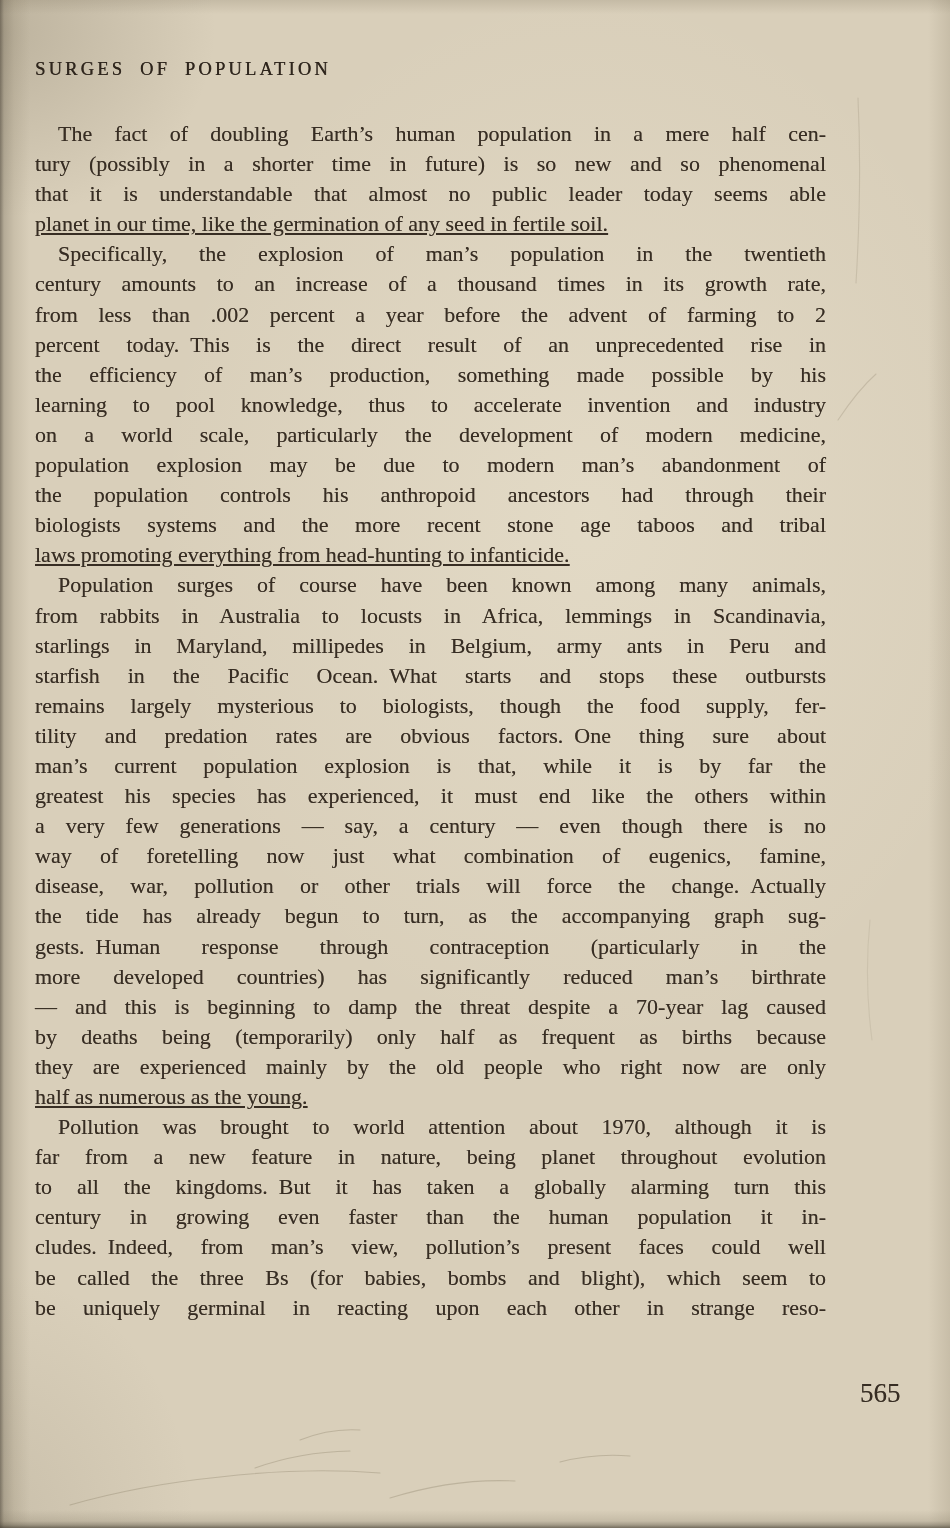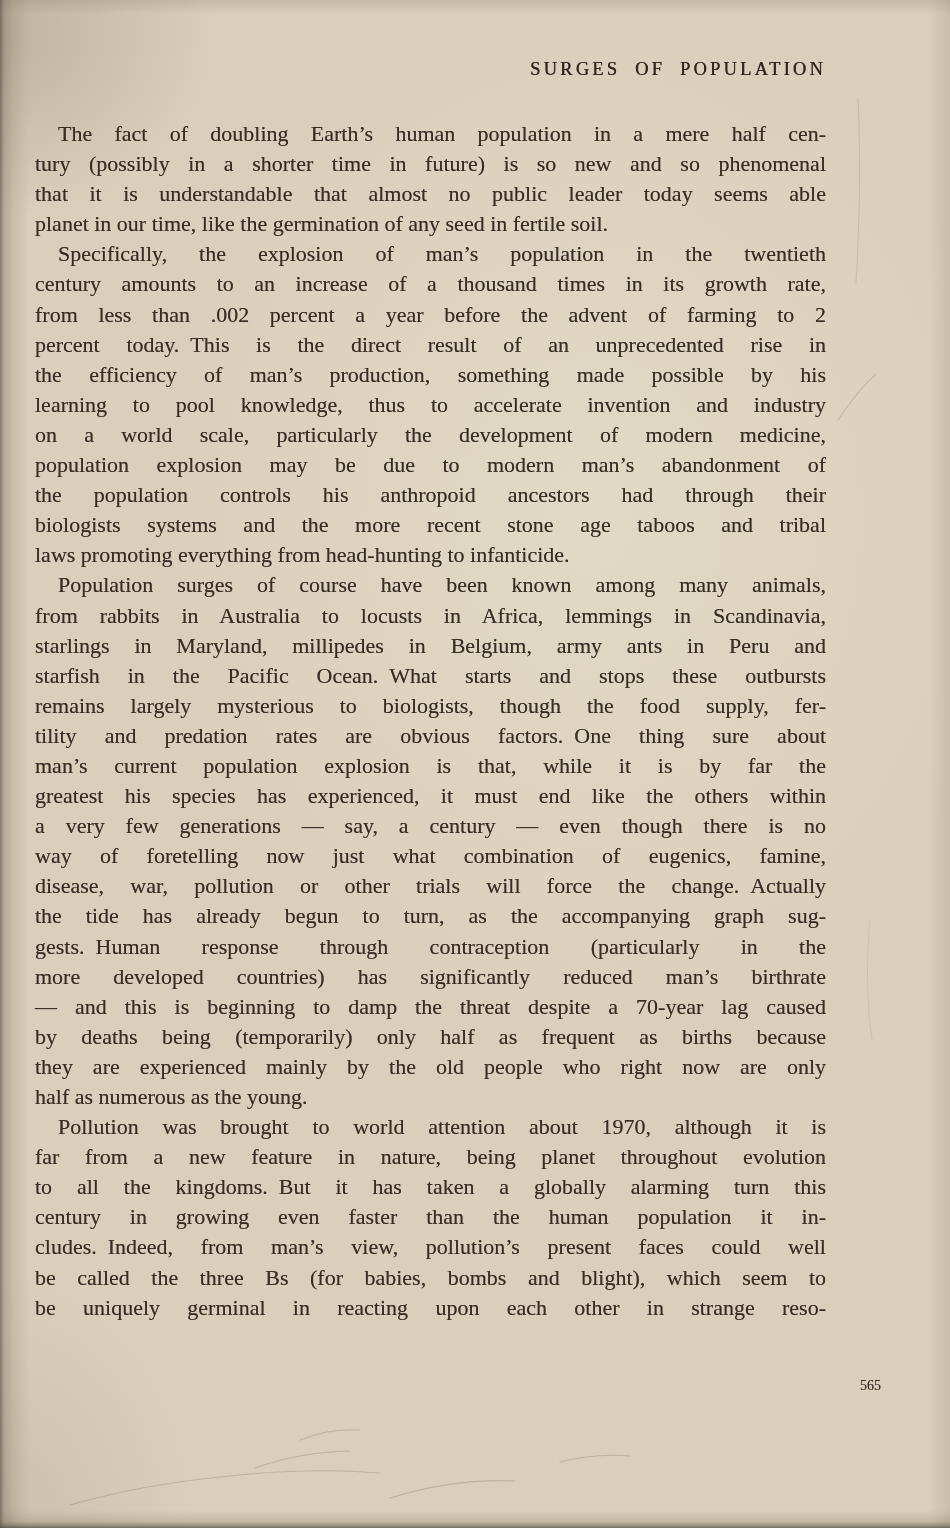--- a/index.html
+++ b/index.html
@@ -35,21 +35,21 @@
       radial-gradient(ellipse 620px 760px at 62% 34%, rgba(248,242,224,0.30), rgba(248,242,224,0.0) 70%),
       #d9cfba;
     font-family: "Liberation Serif", "DejaVu Serif", serif;
     color: #372d23;
   }
   .header {
     position: absolute;
     top: 59px;
     left: 35px;
     width: 791px;
-    text-align: right;
+    text-align: left;
     font-size: 18.5px;
     font-weight: 400;
     letter-spacing: 3.2px;
     word-spacing: 7px;
     color: #2e251c;
     text-shadow: 0.4px 0 0 rgba(46,37,28,0.85);
   }
   .text-block {
     position: absolute;
     top: 119px;
@@ -58,27 +58,27 @@
     font-size: 22px;
     line-height: 30.1px;
     color: #372d23;
     text-shadow: 0 0 0.6px rgba(55,45,35,0.55);
   }
   .tline {
     text-align: justify;
     text-align-last: justify;
     white-space: normal;
   }
-  .tline.endpara { text-align-last: auto; }
+  .tline.endpara { text-align-last: auto; text-decoration: underline; }
   .tline.indent { text-indent: 23px; }
   .page-number {
     position: absolute;
     top: 1378px;
     left: 860px;
-    font-size: 14px;
+    font-size: 27px;
     color: #372d23;
     text-shadow: 0 0 0.6px rgba(55,45,35,0.55);
   }
   .artifacts {
     position: absolute;
     top: 0; left: 0;
     width: 950px;
     height: 1528px;
     pointer-events: none;
   }

